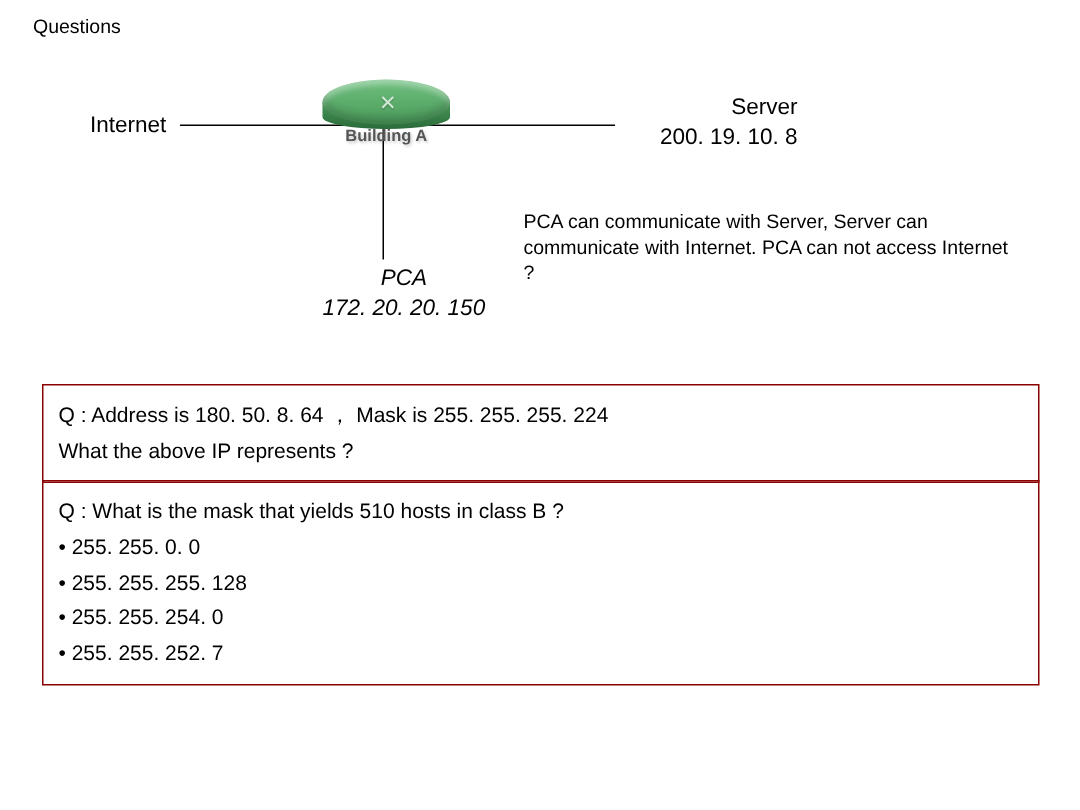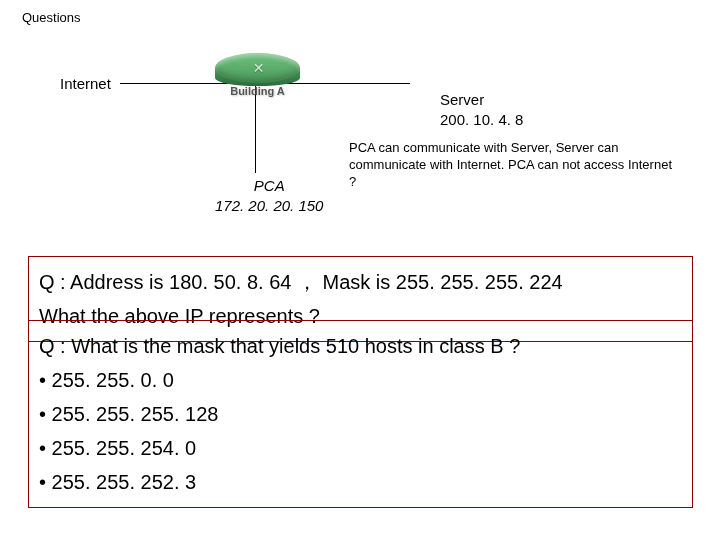--- a/index.html
+++ b/index.html
@@ -88,24 +88,23 @@
     text-align: center;
     font-size: 11px;
     font-weight: bold;
     color: #555;
     text-shadow: 1px 1px 2px rgba(0,0,0,0.2);
   }
   .server-block {
     position: absolute;
     left: 380px;
     top: 12px;
-    text-align: left;
+    text-align: right;
     font-size: 15px;
     line-height: 1.35;
-    margin-top: 28px;
   }
   .pca-block {
     position: absolute;
     left: 155px;
     top: 126px;
     text-align: center;
     font-size: 15px;
     line-height: 1.3;
     font-style: italic;
   }
@@ -114,21 +113,21 @@
     left: 289px;
     top: 90px;
     width: 330px;
     font-size: 13px;
     line-height: 1.3;
   }
   .qbox {
     position: absolute;
     border: 1px solid #8b0000;
     padding: 8px 10px;
-    font-size: 20px;
+    font-size: 14px;
     line-height: 1.7;
     box-sizing: border-box;
   }
   .qbox1 {
     left: 28px;
     top: 256px;
     width: 665px;
   }
   .qbox2 {
     left: 28px;
@@ -150,35 +149,35 @@
 
   <div class="router">
     <div class="router-body"></div>
     <div class="router-top"></div>
     <div class="router-arrows">✕</div>
     <div class="router-label">Building A</div>
   </div>
 
   <div class="server-block">
     <div>Server</div>
-    <div>200. 10. 4. 8</div>
+    <div>200. 19. 10. 8</div>
   </div>
 
   <div class="pca-block">
     <div>PCA</div>
     <div>172. 20. 20. 150</div>
   </div>
 
   <div class="scenario-text">PCA can communicate with Server, Server can communicate with Internet. PCA can not access Internet ?</div>
 </div>
 
 <div class="qbox qbox1">
   <div>Q : Address is  180. 50. 8. 64 ， Mask is  255. 255. 255. 224</div>
   <div>What the above IP represents ?</div>
 </div>
 
 <div class="qbox qbox2">
   <div>Q : What is the mask that yields 510 hosts in class B ?</div>
   <p class="opt">• 255. 255. 0. 0</p>
   <p class="opt">• 255. 255. 255. 128</p>
   <p class="opt">• 255. 255. 254. 0</p>
-  <p class="opt">• 255. 255. 252. 3</p>
+  <p class="opt">• 255. 255. 252. 7</p>
 </div>
 
 </body></html>

